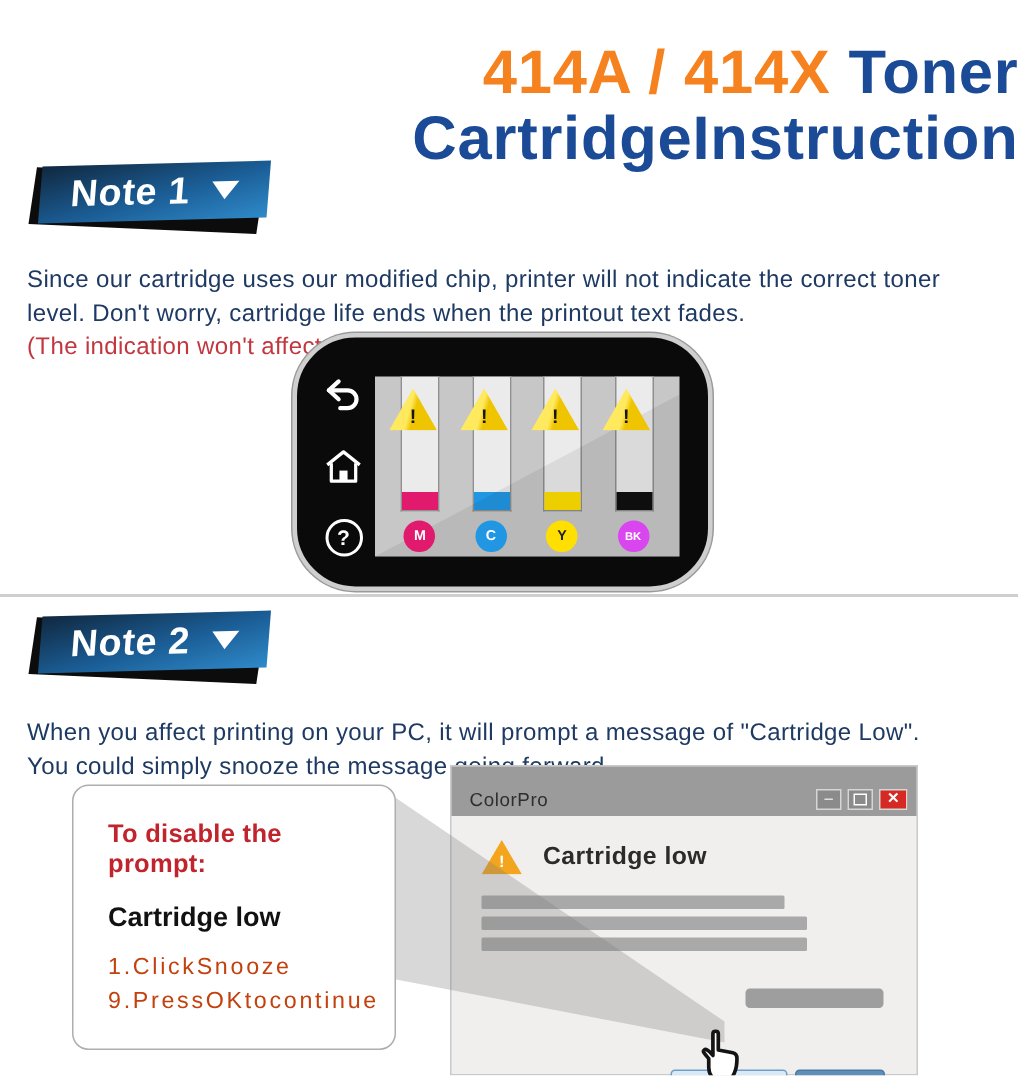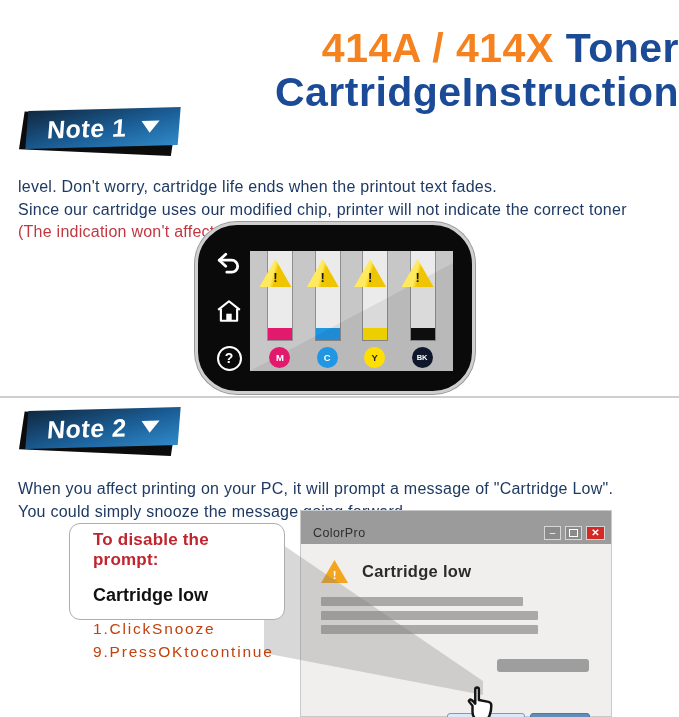--- a/index.html
+++ b/index.html
@@ -87,23 +87,23 @@
   .dlg-line.l1{width:93%;}
   .select-bar{position:absolute;top:148px;left:196px;width:92px;height:13px;
         background:#9e9e9e;border-radius:3px;}
   .btn{position:absolute;top:166px;height:17px;border-radius:3px;box-sizing:border-box;
         display:flex;align-items:center;justify-content:center;margin-top:36px;}
   .btn-ok{left:146px;width:78px;background:#d9e9f7;border:1.5px solid #6f9fc4;
         color:#333;font-size:11px;letter-spacing:1.5px;z-index:3;}
   .btn-blue{left:229px;width:60px;background:#5d8fb9;border:1px solid #4a7aa3;}
 
   
-  .callout{position:absolute;left:48px;top:523px;width:216px;height:97px;z-index:4;
+  .callout{position:absolute;left:48px;top:523px;width:216px;height:177px;z-index:4;
         background:#fff;border:1.5px solid #aeaeae;border-radius:11px;box-sizing:border-box;
-        padding:6px 10px 0 23px;margin-left:21px;}
+        padding:22px 10px 0 23px;}
   .callout-heading{color:#c0242c;font-size:17px;font-weight:bold;letter-spacing:0.2px;margin:0 0 15px 0;}
   .callout-sub{color:#111;font-size:18px;font-weight:bold;margin:0 0 11px 0;}
   .callout-steps{font-size:15.5px;color:#c2410c;line-height:1.5;letter-spacing:1.8px;}
 
   
   .hand{position:absolute;left:460px;top:684px;z-index:5;}
 </style>
 </head>
 <body>
 
@@ -115,22 +115,22 @@
 
   <div class="note-badge" id="note1-badge">
     <div class="shadow"></div>
     <div class="face">
       <span>Note 1</span>
       <div class="tri"></div>
     </div>
   </div>
 
   <p class="para" id="para1">
+    <span class="line">Since our cartridge uses our modified chip, printer will not indicate the correct toner</span>
     <span class="line">level. Don't worry, cartridge life ends when the printout text fades.</span>
-    <span class="line">Since our cartridge uses our modified chip, printer will not indicate the correct toner</span>
     <span class="line warning-line">(The indication won't affect print job)</span>
   </p>
 
   <div class="printer">
     <div class="panel-icons">
       <div class="picon">
         <svg width="26" height="24" viewBox="0 0 24 22" fill="none" stroke="#fff" stroke-width="2.6" stroke-linecap="round" stroke-linejoin="round">
           <path d="M9 2 L3 7.5 L9 13"></path>
           <path d="M3 7.5 H14.5 a5.5 5.5 0 0 1 0 11 h-4.5"></path>
         </svg>
@@ -174,21 +174,21 @@
           </div>
         <div class="chip dark-text" style="background: rgb(255, 223, 0);">Y</div>
       </div>
       <div class="cart">
         <div class="bar">
           <div class="seg" style="background: rgb(16, 16, 16);"></div>
         </div>
         <div class="warn">
             <span>!</span>
           </div>
-        <div class="chip bk" style="background: #0f172a;">BK</div>
+        <div class="chip bk" style="background: #d946ef;">BK</div>
       </div>
     </div>
   </div>
 
   <div class="divider"></div>
 
   <div class="note-badge" id="note2-badge">
     <div class="shadow"></div>
     <div class="face">
       <span>Note 2</span>

